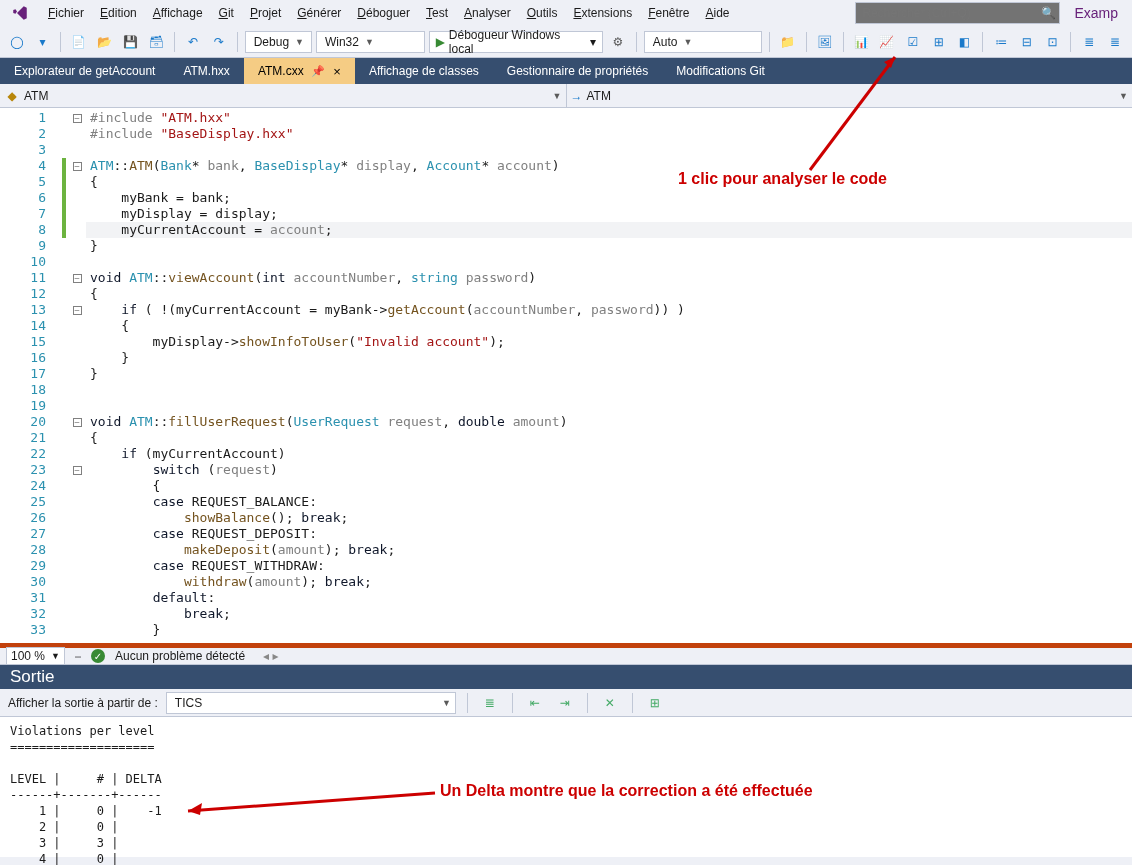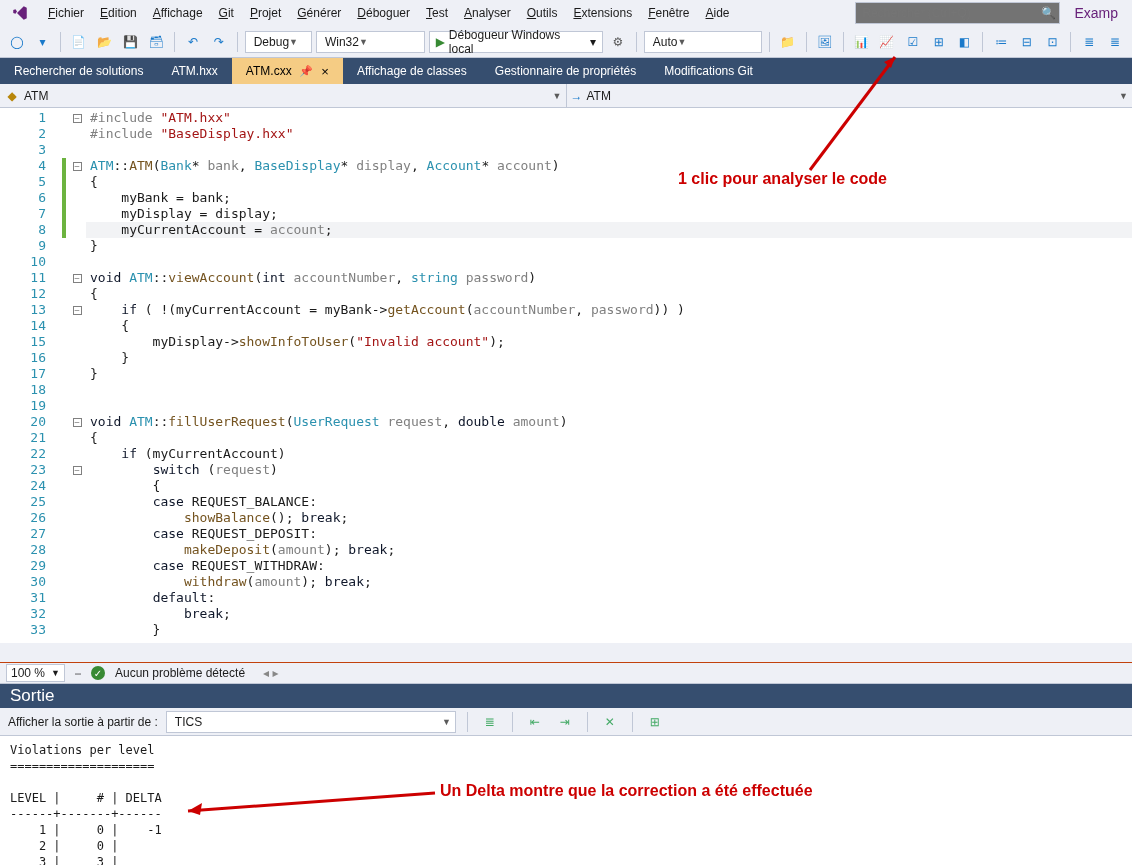--- a/index.html
+++ b/index.html
@@ -12,21 +12,21 @@
   .search-box { margin-left:auto; display:flex; align-items:center; border:1px solid #c0c7d6; background:#737373; height:22px; width:205px; }
   .search-box input { border:none; outline:none; flex:1; padding:0 6px; font-size:12px; background:transparent; }
   .search-icon { width:22px; text-align:center; color:#1b1b1b; }
   .brand { color:#68217a; font-size:14px; padding:0 6px; margin-left:6px; font-weight:400;}
   
   .toolbar { display:flex; align-items:center; height:32px; background:#eef0f6; border-bottom:1px solid #c0c7d6; padding:0 6px; gap:4px; }
   .tbtn { width:22px; height:22px; display:flex; align-items:center; justify-content:center; color:#4a6; cursor:default; border:1px solid transparent; }
   .tbtn.blue { color:#1979ca; }
   .tbtn.yellow { color:#cb9b00; }
   .sep { width:1px; height:20px; background:#c0c7d6; margin:0 3px; }
-  .combo { display:flex; align-items:center; border:1px solid #c0c7d6; background:#fff; height:22px; padding:0 4px 0 8px; font-size:12px;}
+  .combo { display:flex; align-items:center; border:1px solid #c0c7d6; background:#fff; height:22px; padding:0 4px 0 8px; gap:6px; font-size:12px;}
   .combo .chev { color:#5a5a5a; font-size:9px;}
   .run-btn { display:flex; align-items:center; border:1px solid #c0c7d6; background:#fff; height:22px; padding:0 6px; gap:4px; }
   .run-btn .play { color:#388a34; }
   .gear { color:#5a5a5a; }
   
   .doctabs { display:flex; height:26px; background:#364e6f; }
   .doctab { display:flex; align-items:center; padding:0 14px; color:#fff; font-size:12px; gap:8px; cursor:default;}
   .doctab.active { background:#f5cc84; color:#000; }
   .doctab .pin { font-size:11px; opacity:.9;}
   .doctab .close { font-size:13px; }
@@ -48,21 +48,21 @@
   .mark-col .green { background:#6cb33f; width:4px; height:16px; margin-left:2px;}
   .code-col { flex:1; padding-top:2px; white-space:pre; position:relative;}
   .code-col .ln { height:16px; padding-left:4px;}
   .code-col .hl { background:#f2f3f5; }
   .kw { color:#0f172a;}
   .typ { color:#2b91af;}
   .str { color:#a31515;}
   .gray { color:#808080;}
   .func { color:#74531f;}
   
-  .issuebar { display:flex; align-items:center; height:22px; background:#eef0f6; border-top:1px solid #c2410c; border-bottom:1px solid #c0c7d6; gap:10px; padding:0 6px; font-size:12px;margin-top:19px;}
+  .issuebar { display:flex; align-items:center; height:22px; background:#eef0f6; border-top:5px solid #c2410c; border-bottom:1px solid #c0c7d6; gap:10px; padding:0 6px; font-size:12px;}
   .zoom-combo { border:1px solid #c0c7d6; background:#fff; padding:1px 4px; display:flex; align-items:center; gap:6px;}
   .ok-circle { width:14px; height:14px; border-radius:50%; background:#388a34; color:#fff; display:inline-flex; align-items:center; justify-content:center; font-size:10px;}
   
   .panel-title { background:#364e6f; color:#fff; height:24px; display:flex; align-items:center; padding:0 10px; font-size:17px;}
   .panel-toolbar { display:flex; align-items:center; height:28px; background:#eef0f6; border-bottom:1px solid #c0c7d6; padding:5px 8px; gap:8px;}
   .panel-toolbar .combo { width:290px;}
   .output-body { background:#fff; font-family:Consolas,monospace; font-size:12px; line-height:16px; padding:6px 10px; height:140px; white-space:pre; position:relative;}
   
   .annot { position:absolute; color:#cc0000; font-weight:bold; font-size:16px; pointer-events:none; z-index:50; font-family:"Segoe UI",sans-serif;}
   svg.arrow { position:absolute; pointer-events:none; z-index:49;}
@@ -143,21 +143,21 @@
   <span class="tbtn blue">≔</span>
   <span class="tbtn blue">⊟</span>
   <span class="tbtn blue">⊡</span>
   <span class="sep"></span>
   <span class="tbtn blue">≣</span>
   <span class="tbtn blue">≣</span>
 </div>
 
 <div class="doctabs" id="doctabs">
     <div class="doctab">
-      <span>Rechercher de solutions</span>
+      <span>Explorateur de getAccount</span>
     </div>
     <div class="doctab">
       <span>ATM.hxx</span>
     </div>
     <div class="doctab active">
       <span>ATM.cxx</span>
       <span class="pin">📌</span>
       <span class="close">×</span>
     </div>
     <div class="doctab">

